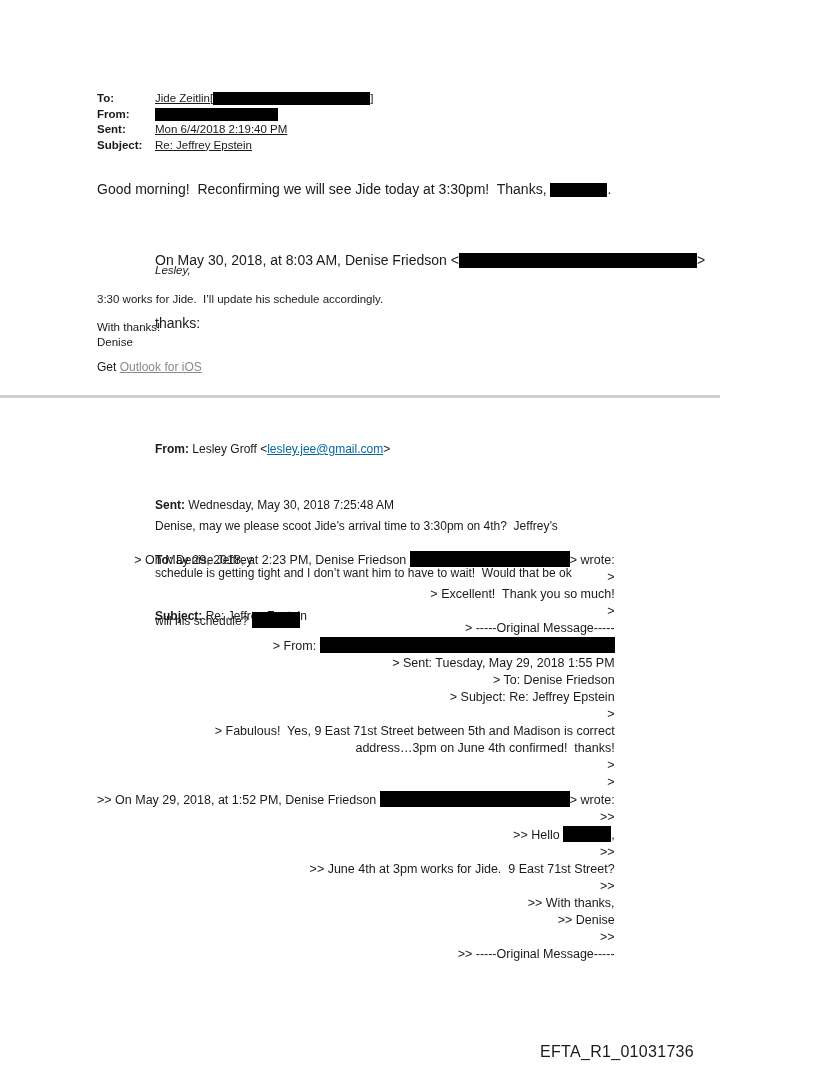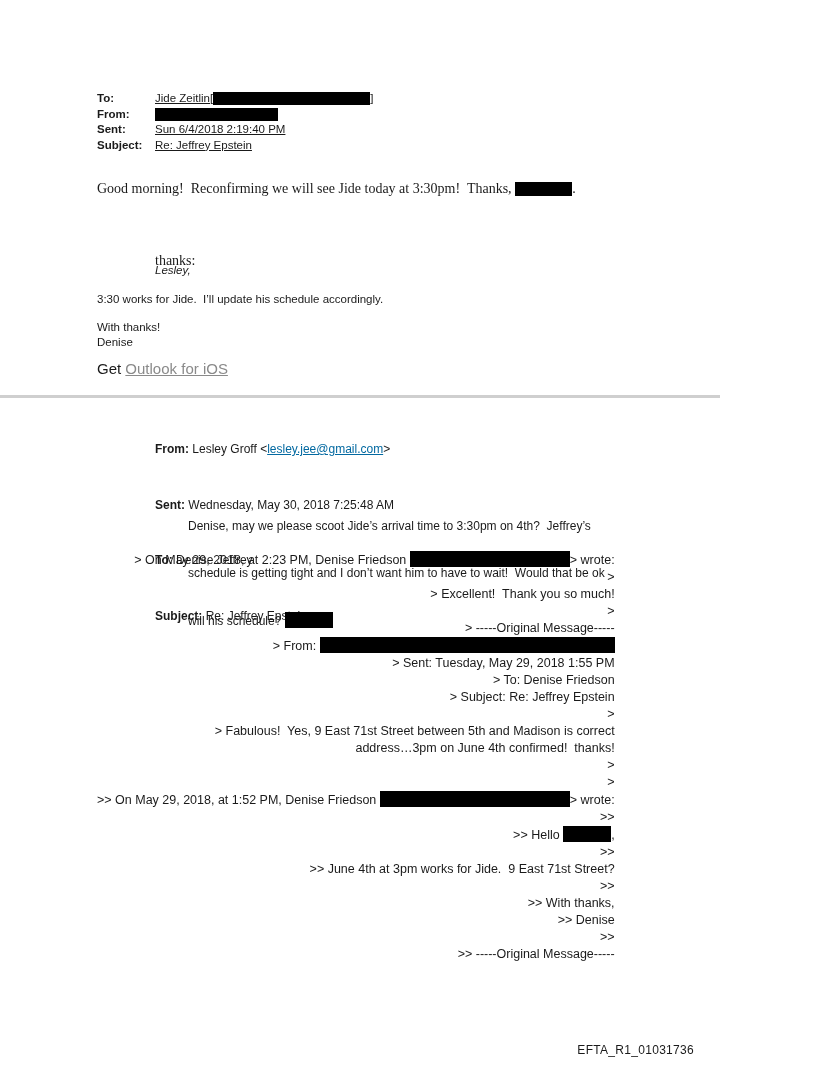--- a/index.html
+++ b/index.html
@@ -10,71 +10,72 @@
   .redact.h14{height:14px;}
   .redact.h15{height:15px;}
 
   
   .hdr1{position:absolute;left:97px;top:91px;font-size:11.5px;line-height:15.5px;}
   .hdr1 .row{display:flex;}
   .hdr1 .lbl{font-weight:bold;width:58px;flex:0 0 58px;}
   .hdr1 .val{white-space:pre-wrap;text-decoration:underline;}
 
   
-  .serif{font-family:Liberation Serif, serif;}
+  .serif{font-family:Liberation Sans, sans-serif;}
   .body1{position:absolute;left:97px;top:181px;font-size:14px;white-space:pre-wrap;}
   .quote1{position:absolute;left:155px;top:208px;font-size:14px;line-height:21px;white-space:pre-wrap;}
 
   .sal{position:absolute;left:155px;top:264px;font-size:11.5px;font-style:italic;}
   .bodyline{position:absolute;left:97px;top:293px;font-size:11.5px;white-space:pre-wrap;}
   .signoff{position:absolute;left:97px;top:320px;font-size:11.5px;line-height:15px;}
-  .footer1{position:absolute;left:97px;top:360px;font-size:15px;}
+  .footer1{position:absolute;left:97px;top:360px;font-size:12px;}
   .link-gray{color:#8a8a8a;text-decoration:underline;cursor:pointer;}
 
   .divider{position:absolute;left:0;top:395px;width:816px;height:3px;background:#cfcfcf;}
 
   
   .hdr2{position:absolute;left:155px;top:403px;font-size:12px;line-height:18.5px;white-space:pre-wrap;}
   .hdr2 .lbl{font-weight:bold;}
   .link-teal{color:#0369a1;text-decoration:underline;cursor:pointer;}
 
-  .request{position:absolute;left:155px;top:488px;font-size:12px;line-height:15.5px;white-space:pre-wrap;margin-left:33px;}
+  .request{position:absolute;left:155px;top:488px;font-size:12px;line-height:15.5px;white-space:pre-wrap;}
 
   .quoted{position:absolute;left:97px;top:551px;font-size:12.5px;line-height:17px;white-space:pre-wrap;}
   .qline{min-height:17px;text-align:right;}
 
-  .bates{position:absolute;right:26px;top:1043px;font-size:12px;letter-spacing:0.3px;}
+  .bates{position:absolute;right:26px;top:1043px;font-size:16px;letter-spacing:0.3px;}
 </style>
 </head>
 <body>
 
 <div class="page">
 
   <div class="hdr1">
     <div class="row">
       <span class="lbl">To:</span>
       <span class="val"><span>Jide Zeitlin[</span><span class="redact h13" style="width: 157px;"></span><span>]</span></span>
     </div>
     <div class="row">
       <span class="lbl">From:</span>
       <span class="val"><span class="redact h13" style="width: 123px;"></span></span>
     </div>
     <div class="row">
       <span class="lbl">Sent:</span>
-      <span class="val">Sun 6/4/2018 2:19:40 PM</span>
+      <span class="val">Mon 6/4/2018 2:19:40 PM</span>
     </div>
     <div class="row">
       <span class="lbl">Subject:</span>
       <span class="val">Re: Jeffrey Epstein</span>
     </div>
   </div>
 
   <div class="body1 serif"><span>Good morning!  Reconfirming we will see Jide today at 3:30pm!  Thanks, </span><span class="redact h14" style="width: 57px;"></span><span>.</span></div>
 
   <div class="quote1 serif">
+    <div><span>On May 30, 2018, at 8:03 AM, Denise Friedson &lt;</span><span class="redact h15" style="width: 238px;"></span><span>&gt;</span></div>
     <div>thanks:</div>
   </div>
 
   <div class="sal">Lesley,</div>
   <div class="bodyline">3:30 works for Jide.  I’ll update his schedule accordingly.</div>
   <div class="signoff">
     <div>With thanks!</div>
     <div>Denise</div>
   </div>
   <div class="footer1"><span>Get </span><span class="link-gray">Outlook for iOS</span></div>

